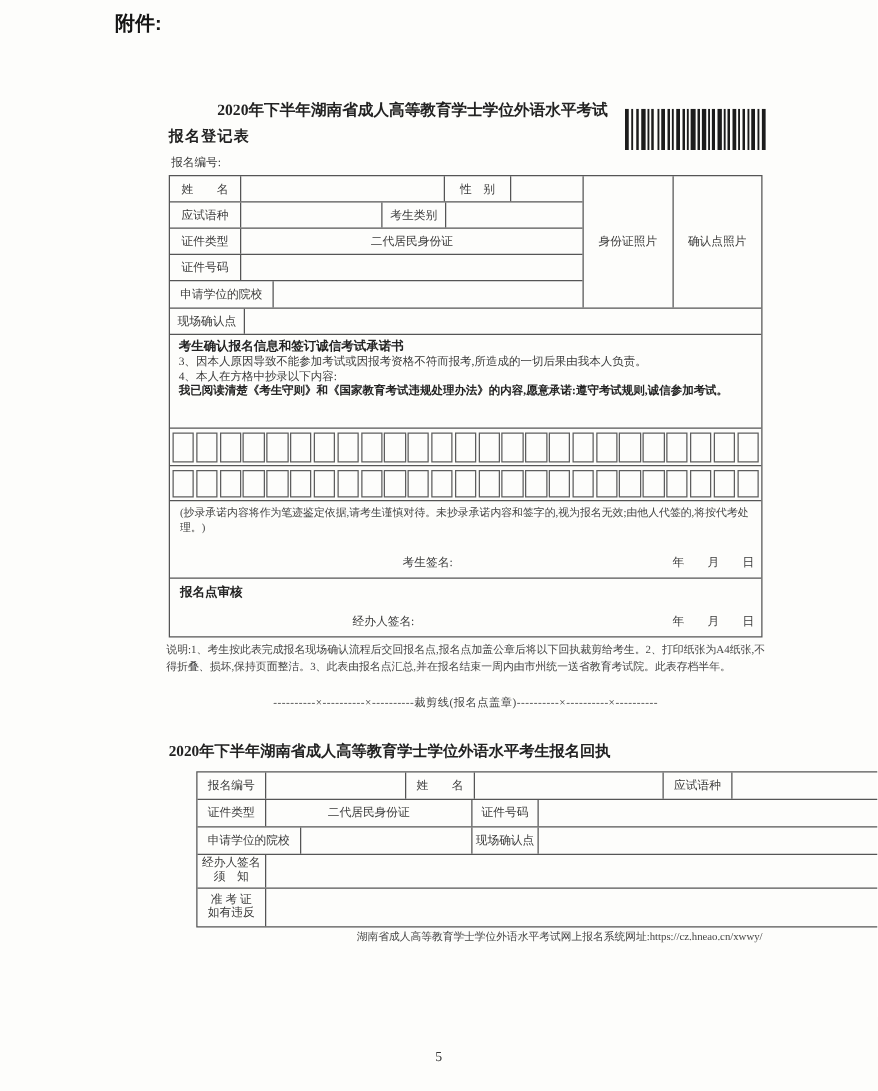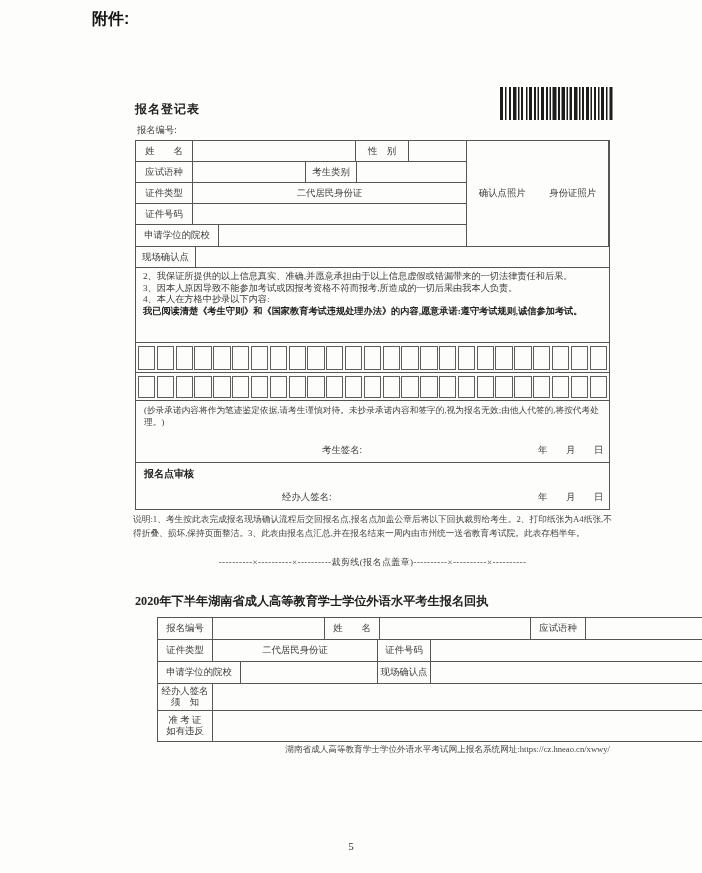--- a/index.html
+++ b/index.html
@@ -69,20 +69,21 @@
   .w55{width:55px;} .w112{width:112px;} .w151{width:151px;}
   .w165{width:165px;} .w137{width:137px;}
 </style>
 </head>
 <body>
 
 <div class="page">
 
   <div class="abs attachment">附件:</div>
 
+  <div class="abs title1">2020年下半年湖南省成人高等教育学士学位外语水平考试</div>
   <div class="abs subtitle1">报名登记表</div>
 
   <div class="abs barcode">
     <svg width="114" height="33" viewBox="0 0 114 33" xmlns="http://www.w3.org/2000/svg">
       <g fill="#1c1c1c">
         <rect x="0" y="0" width="3" height="33"></rect>
           <rect x="5" y="0" width="1.5" height="33"></rect>
         <rect x="9" y="0" width="2" height="33"></rect>
           <rect x="13" y="0" width="3.5" height="33"></rect>
         <rect x="18" y="0" width="1.5" height="33"></rect>
@@ -138,32 +139,32 @@
         <div class="r">
           <div class="c lab w57">证件号码</div>
           <div class="c val flex1"></div>
         </div>
         <div class="r">
           <div class="c lab w83">申请学位的院校</div>
           <div class="c val flex1"></div>
         </div>
       </div>
       <div class="t1-photos">
+        <div class="photo-cell first">身份证照片</div>
         <div class="photo-cell">确认点照片</div>
-        <div class="photo-cell first">身份证照片</div>
       </div>
     </div>
 
     <div class="r row6">
       <div class="c lab w60">现场确认点</div>
       <div class="c val flex1"></div>
     </div>
 
     <div class="commit">
-      <p>2、我保证所提供的以上信息真实、准确,并愿意承担由于以上信息虚假或错漏带来的一切法律责任和后果。</p>
+      <p class="hd">考生确认报名信息和签订诚信考试承诺书</p>
       <p>3、因本人原因导致不能参加考试或因报考资格不符而报考,所造成的一切后果由我本人负责。</p>
       <p>4、本人在方格中抄录以下内容:</p>
       <p class="pledge">我已阅读清楚《考生守则》和《国家教育考试违规处理办法》的内容,愿意承诺:遵守考试规则,诚信参加考试。</p>
     </div>
 
     <div class="gridrow">
         <div class="gcell"></div>
         <div class="gcell"></div>
         <div class="gcell"></div>
         <div class="gcell"></div>

